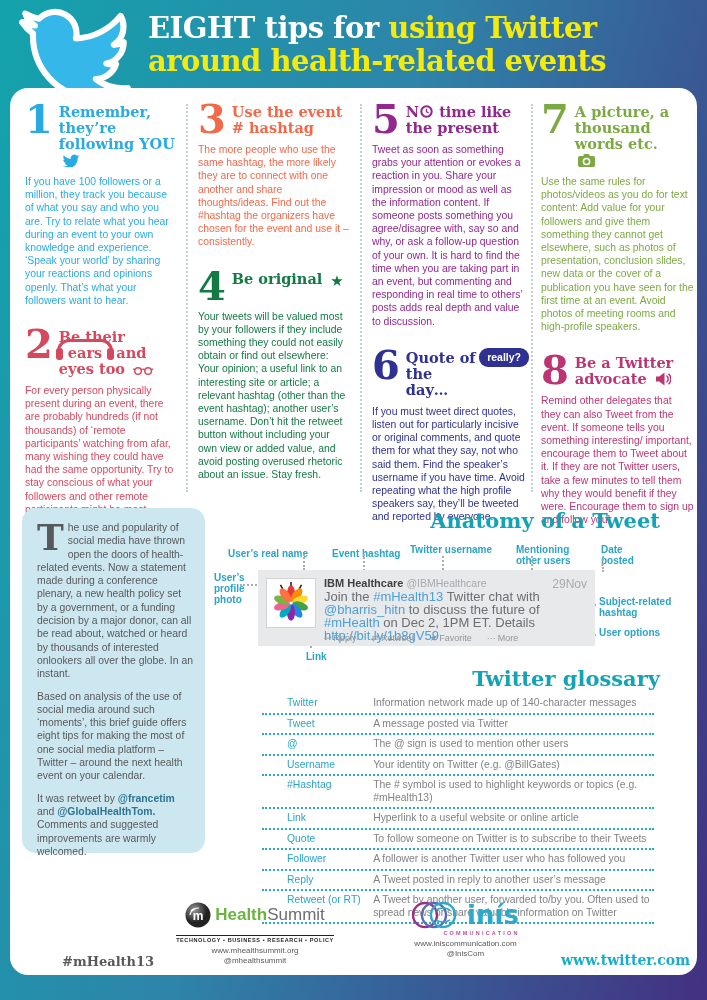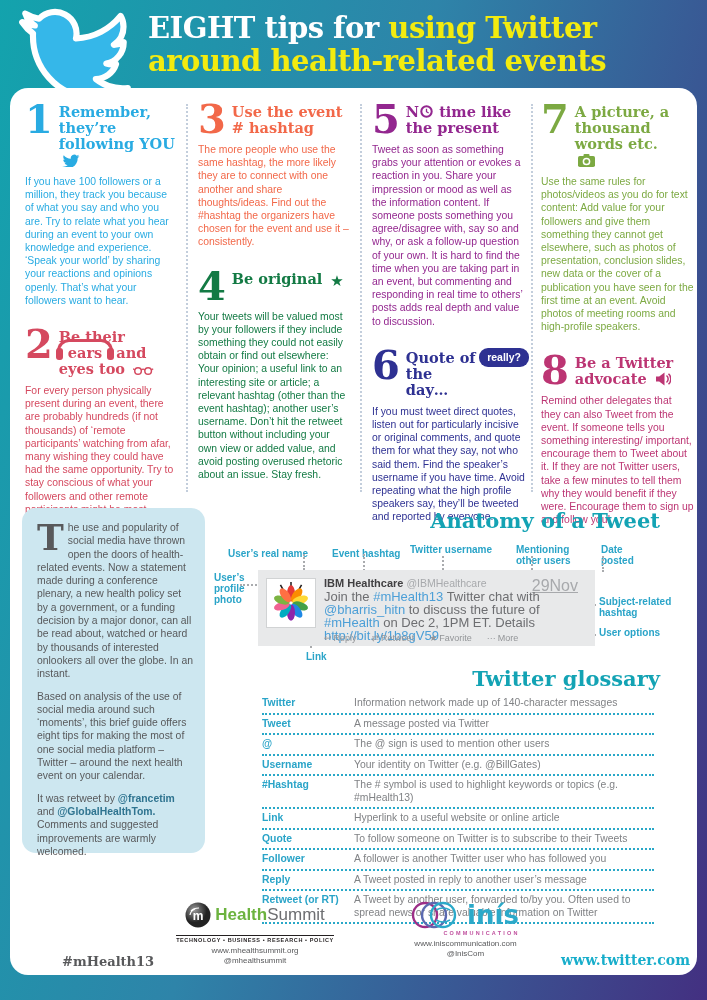--- a/index.html
+++ b/index.html
@@ -54,31 +54,31 @@
   .an-title { left:230px; top:420px; width:420px; }
   .lab { position:absolute; color:#2AA4C8; font-weight:bold; font-size:10px; line-height:11px; }
   .conn { position:absolute; border-color:#A9ABAE; }
   .conn.v { border-left:2px dotted #A9ABAE; width:0; }
   .conn.h { border-top:2px dotted #A9ABAE; height:0; }
   .tweet { left:248px; top:482px; width:337px; height:76px; background:#E8E9EA; }
   .avatar { position:absolute; left:8px; top:8px; width:50px; height:50px; background:#fff; border:1px solid #D1D3D4; }
   .tw-name-row { position:absolute; left:66px; top:7px; font-size:10.5px; }
   .tw-name { font-weight:bold; color:#414042; font-size:11px; }
   .tw-handle { color:#A7A9AC; }
-  .tw-date { position:absolute; right:17px; top:7px; color:#A7A9AC; font-size:16px;text-decoration:underline; }
+  .tw-date { position:absolute; right:8px; top:7px; color:#A7A9AC; font-size:12px; }
   .tw-body { position:absolute; left:66px; top:20px; width:248px; font-size:13px; line-height:13px; color:#6D6E71; }
   .tw-link { color:#4C9FD7; }
   .tw-actions { position:absolute; left:66px; bottom:3px; font-size:9px; color:#939598; display:flex; gap:13px; }
   .act span { margin-right:2px; }
 
   
   .gl-title { left:230px; top:578px; width:420px; }
   .gl-table { left:252px; top:606px; width:392px; }
   .gl-row { display:flex; border-bottom:2px dotted #29A8C8; padding:3px 0 3px; }
-  .gl-term { width:92px; font-weight:bold; color:#2AA4C8; font-size:10.4px; line-height:12.5px; }
+  .gl-term { width:92px; font-weight:normal; color:#2AA4C8; font-size:10.4px; line-height:12.5px;margin-left:25px; }
   .gl-def { width:300px; color:#808285; font-size:10.4px; line-height:12.5px; }
 
   
   .f-hashtag { left:52px; top:866px; font-family:"DejaVu Serif", serif; font-weight:bold; font-size:13px; color:#58595B; }
   .f-twitter { left:530px; top:864px; width:150px; text-align:right; font-family:"DejaVu Serif", serif; font-weight:bold; font-size:14px; color:#18AECB; }
   .logo-mh { left:150px; top:814px; width:190px; text-align:center; }
   .mh-row { display:flex; align-items:center; justify-content:center; gap:4px; }
   .mh-health { color:#6CB33F; font-weight:bold; font-size:17px; }
   .mh-summit { color:#6D6E71; font-size:17px; }
   .mh-tag { font-size:5.5px; font-weight:bold; letter-spacing:0.6px; color:#231F20; border-top:1px solid #231F20; display:inline-block; padding-top:1px; margin-top:1px; }

